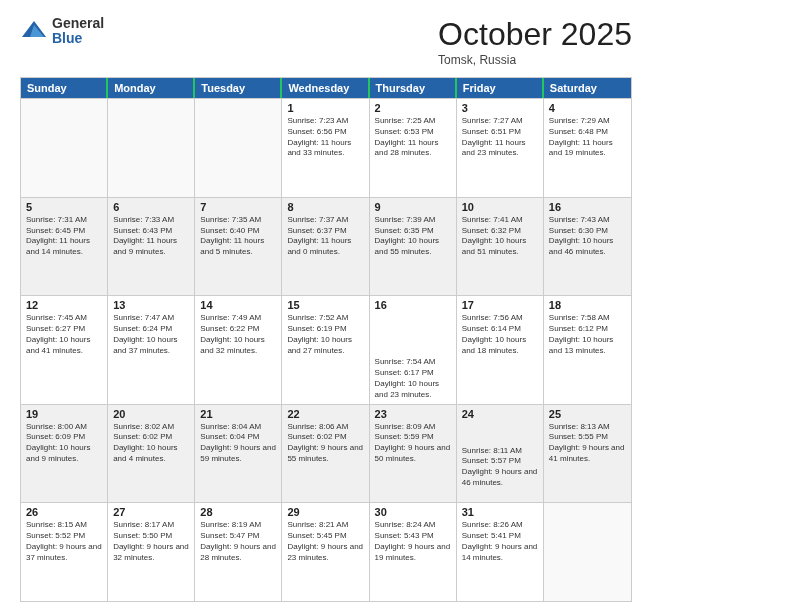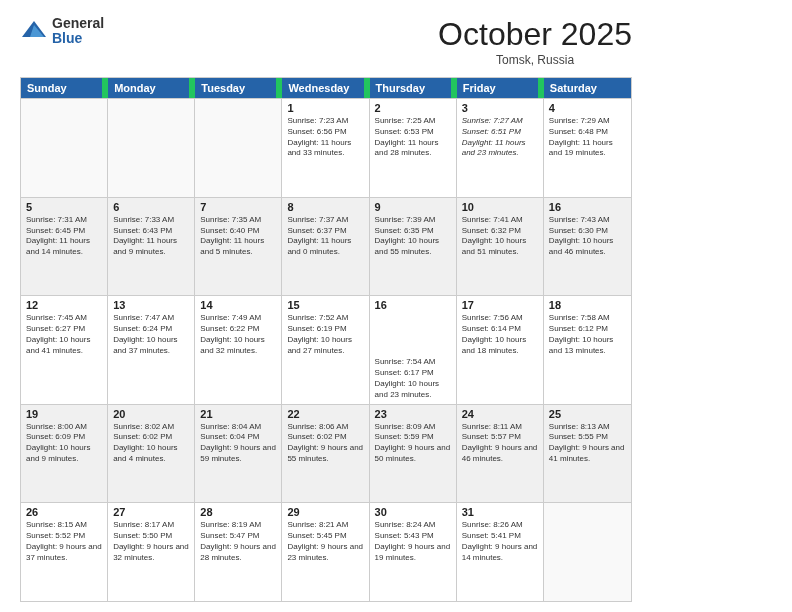--- a/index.html
+++ b/index.html
@@ -42,21 +42,21 @@
     .logo-blue {
       font-size: 14px;
       font-weight: bold;
       color: #2563a8;
     }
     .logo-icon {
       width: 28px;
       height: 28px;
     }
     .title-block {
-      text-align: center;
+      text-align: left;
     }
     .month-title {
       font-size: 32px;
       font-weight: normal;
       color: #222;
     }
     .location {
       font-size: 12px;
       color: #444;
     }
@@ -70,21 +70,21 @@
       display: grid;
       grid-template-columns: repeat(7, 1fr);
       background: #2563a8;
     }
     .cal-header-cell {
       color: #fff;
       font-size: 11px;
       font-weight: bold;
       padding: 4px 6px;
       text-align: left;
-      border-right: 6px solid #22c55e;
+      border-right: 2px solid #22c55e;
     }
     .cal-header-cell:last-child { border-right: none; }
     .cal-body {
       flex: 1;
       display: flex;
       flex-direction: column;
     }
     .cal-row {
       display: grid;
       grid-template-columns: repeat(7, 1fr);
@@ -160,21 +160,21 @@
 Daylight: 11 hours and 33 minutes.</div>
           </div>
           <div class="cal-cell">
             <div class="day-num">2</div>
             <div class="cell-text" style="white-space: pre-line;">Sunrise: 7:25 AM
 Sunset: 6:53 PM
 Daylight: 11 hours and 28 minutes.</div>
           </div>
           <div class="cal-cell">
             <div class="day-num">3</div>
-            <div class="cell-text" style="white-space: pre-line; font-style: italic;">Sunrise: 7:27 AM
+            <div class="cell-text" style="white-space: pre-line;">Sunrise: 7:27 AM
 Sunset: 6:51 PM
 Daylight: 11 hours and 23 minutes.</div>
           </div>
           <div class="cal-cell">
             <div class="day-num">4</div>
             <div class="cell-text" style="white-space: pre-line;">Sunrise: 7:29 AM
 Sunset: 6:48 PM
 Daylight: 11 hours and 19 minutes.</div>
           </div>
         </div>
@@ -292,21 +292,21 @@
 Daylight: 9 hours and 55 minutes.</div>
           </div>
           <div class="cal-cell">
             <div class="day-num">23</div>
             <div class="cell-text" style="white-space: pre-line;">Sunrise: 8:09 AM
 Sunset: 5:59 PM
 Daylight: 9 hours and 50 minutes.</div>
           </div>
           <div class="cal-cell">
             <div class="day-num">24</div>
-            <div class="cell-text" style="white-space: pre-line;">Sunrise: 8:11 AM
+            <div class="cell-text" style="white-space: pre-line; margin-top: 24px;">Sunrise: 8:11 AM
 Sunset: 5:57 PM
 Daylight: 9 hours and 46 minutes.</div>
           </div>
           <div class="cal-cell">
             <div class="day-num">25</div>
             <div class="cell-text" style="white-space: pre-line;">Sunrise: 8:13 AM
 Sunset: 5:55 PM
 Daylight: 9 hours and 41 minutes.</div>
           </div>
         </div>

